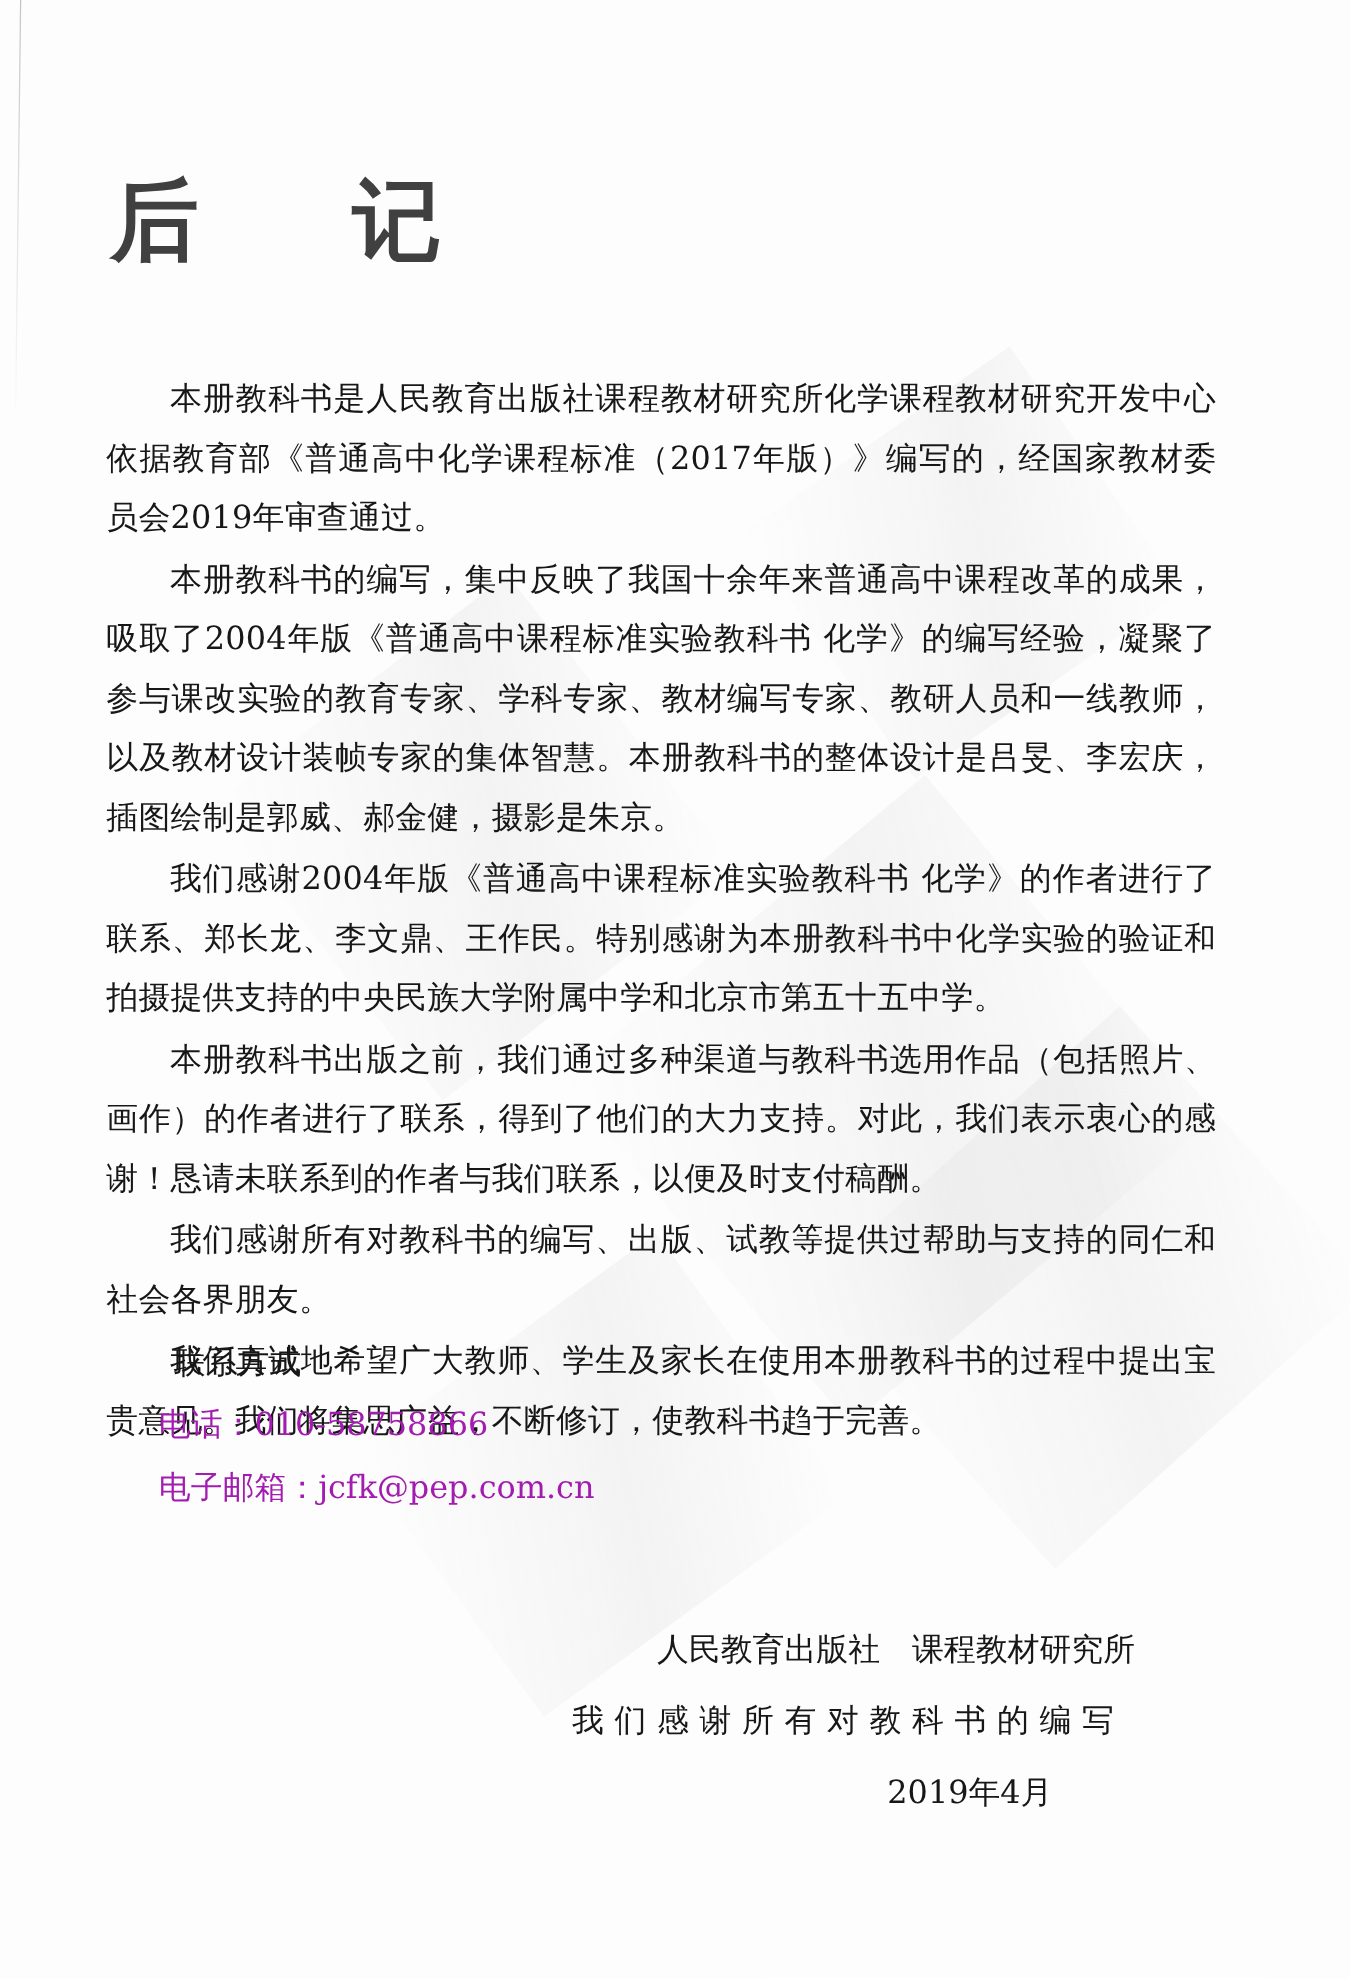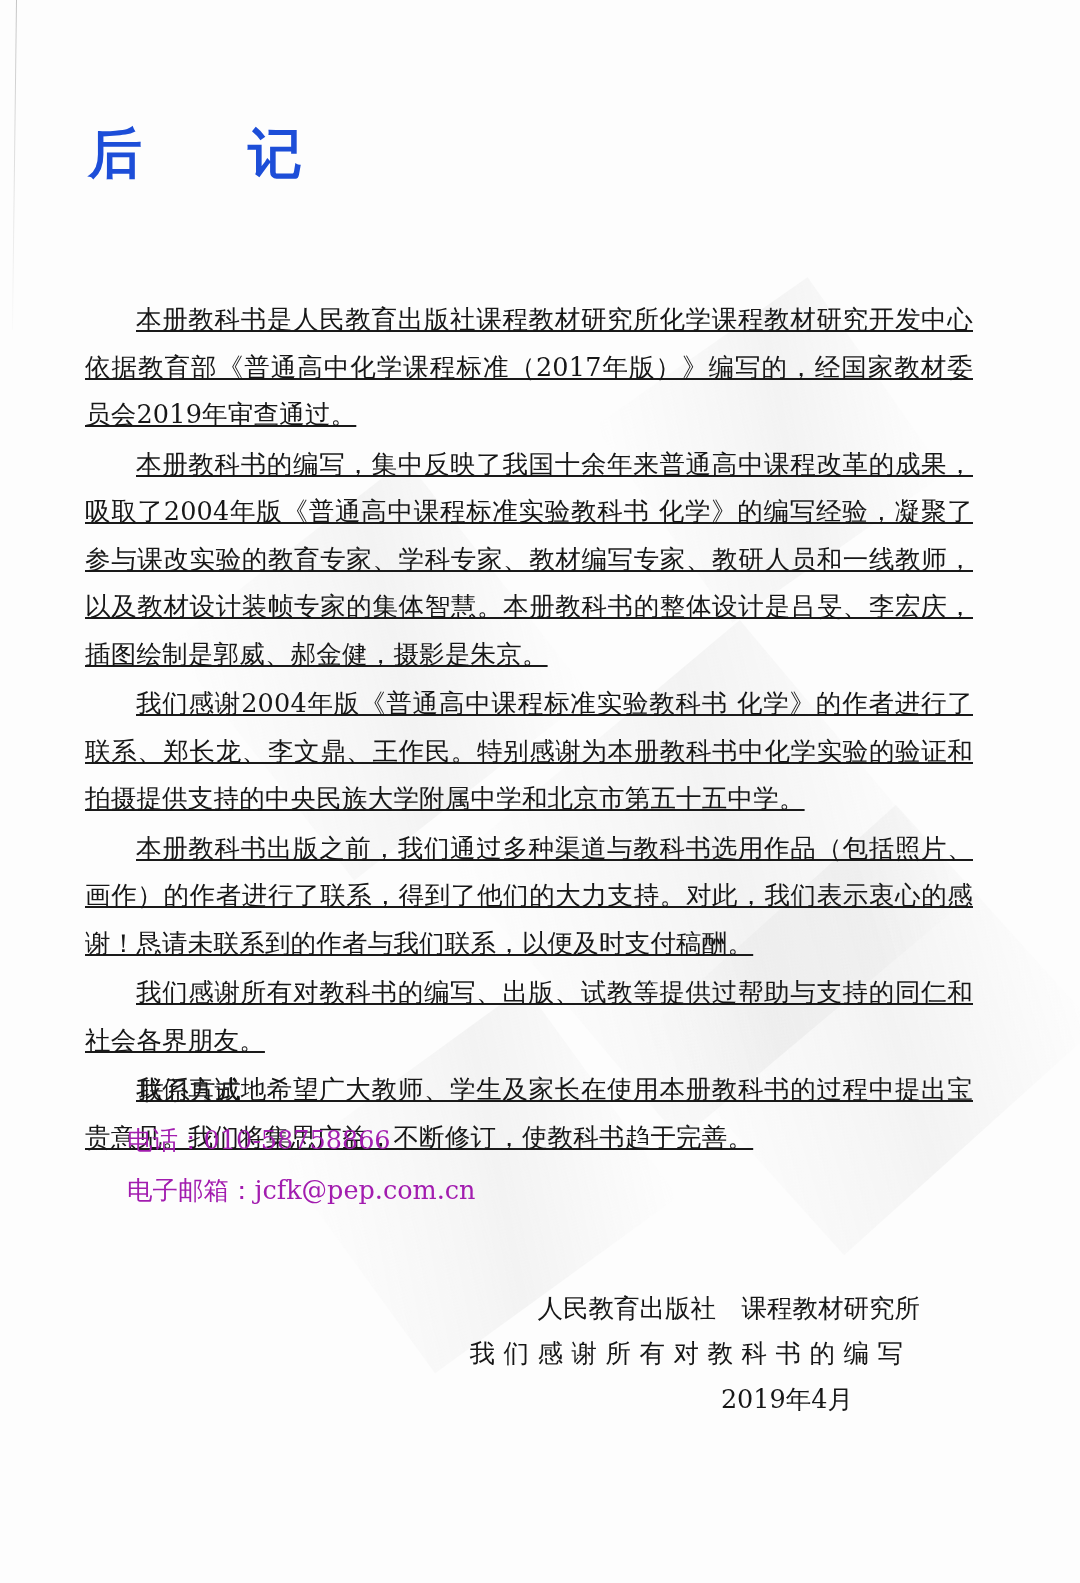--- a/index.html
+++ b/index.html
@@ -39,33 +39,32 @@
   .wm1 { top: 520px; left: 230px; width: 300px; height: 300px; transform: rotate(-38deg); }
   .wm2 { top: 700px; left: 520px; width: 380px; height: 360px; transform: rotate(-40deg); }
   .wm3 { top: 880px; left: 700px; width: 340px; height: 300px; transform: rotate(-42deg); }
   .wm4 { top: 330px; left: 640px; width: 260px; height: 240px; transform: rotate(-35deg); }
   .wm5 { top: 1050px; left: 330px; width: 300px; height: 260px; transform: rotate(-36deg); }
 
   .page-title {
     position: absolute;
     top: 82px;
     left: 88px;
-    font-size: 54px;
+    font-size: 71px;
     font-weight: 700;
     letter-spacing: 26px;
-    color: #1d4ed8;
+    color: #404040;
     font-family: "DejaVu Sans", "Liberation Sans", sans-serif;
   }
 
   .body-block {
     position: absolute;
     top: 296px;
     left: 85px;
     width: 888px;
-    text-decoration: underline;
   }
   .para {
     margin: 0 0 2px 0;
     font-size: 25.5px;
     line-height: 47.5px;
     text-align: justify;
     text-justify: inter-character;
     text-indent: 51px;
     color: #171717;
     letter-spacing: 0.2px;
@@ -93,32 +92,32 @@
   .signature-block {
     position: absolute;
     top: 1286px;
     left: 0;
     width: 920px;
     text-align: right;
   }
   .sig-line {
     font-size: 25.5px;
     line-height: 45px;
-    margin: 0;
+    margin: 12px;
     color: #171717;
     white-space: pre;
   }
   .sig-line.spaced {
     letter-spacing: 8.5px;
     padding-right: 8.5px;
   }
   .sig-date {
     font-size: 25.5px;
     line-height: 45px;
-    margin: 1px;
+    margin: 12px;
     padding-right: 66px;
     color: #171717;
   }
 </style>
 </head>
 <body>
 
 <div class="page">
 
   <div class="scan-edge"></div>

